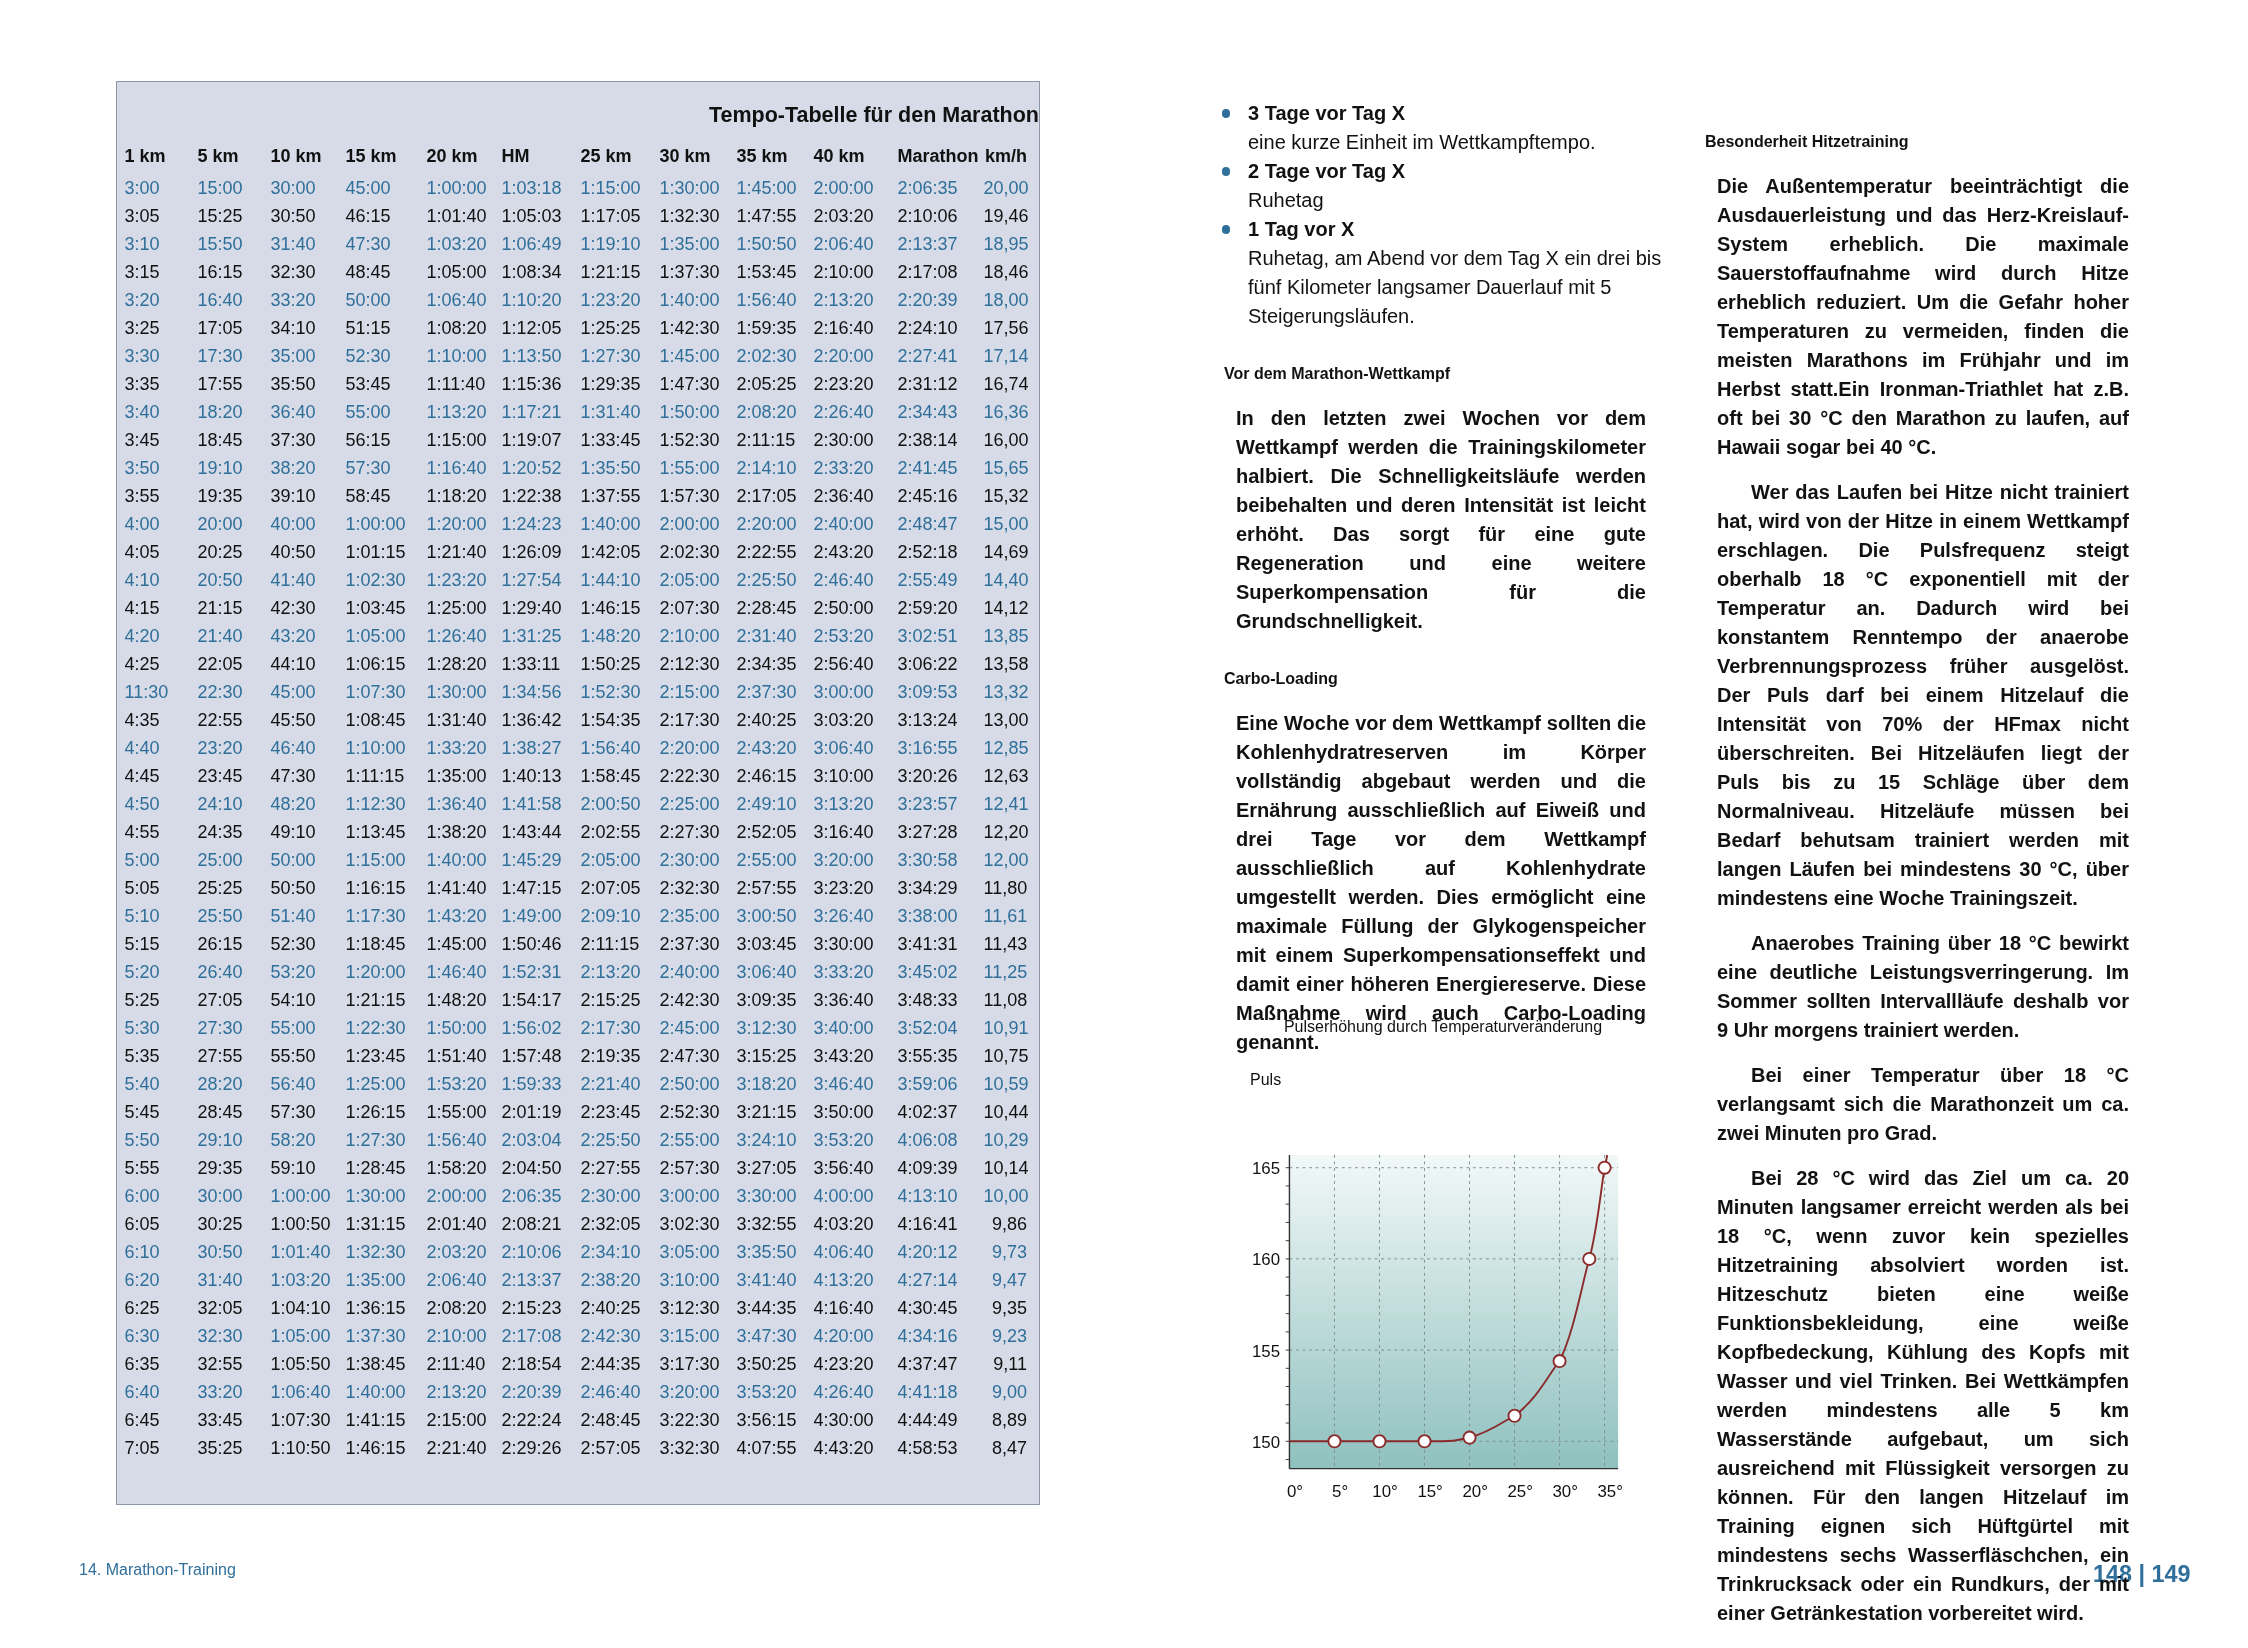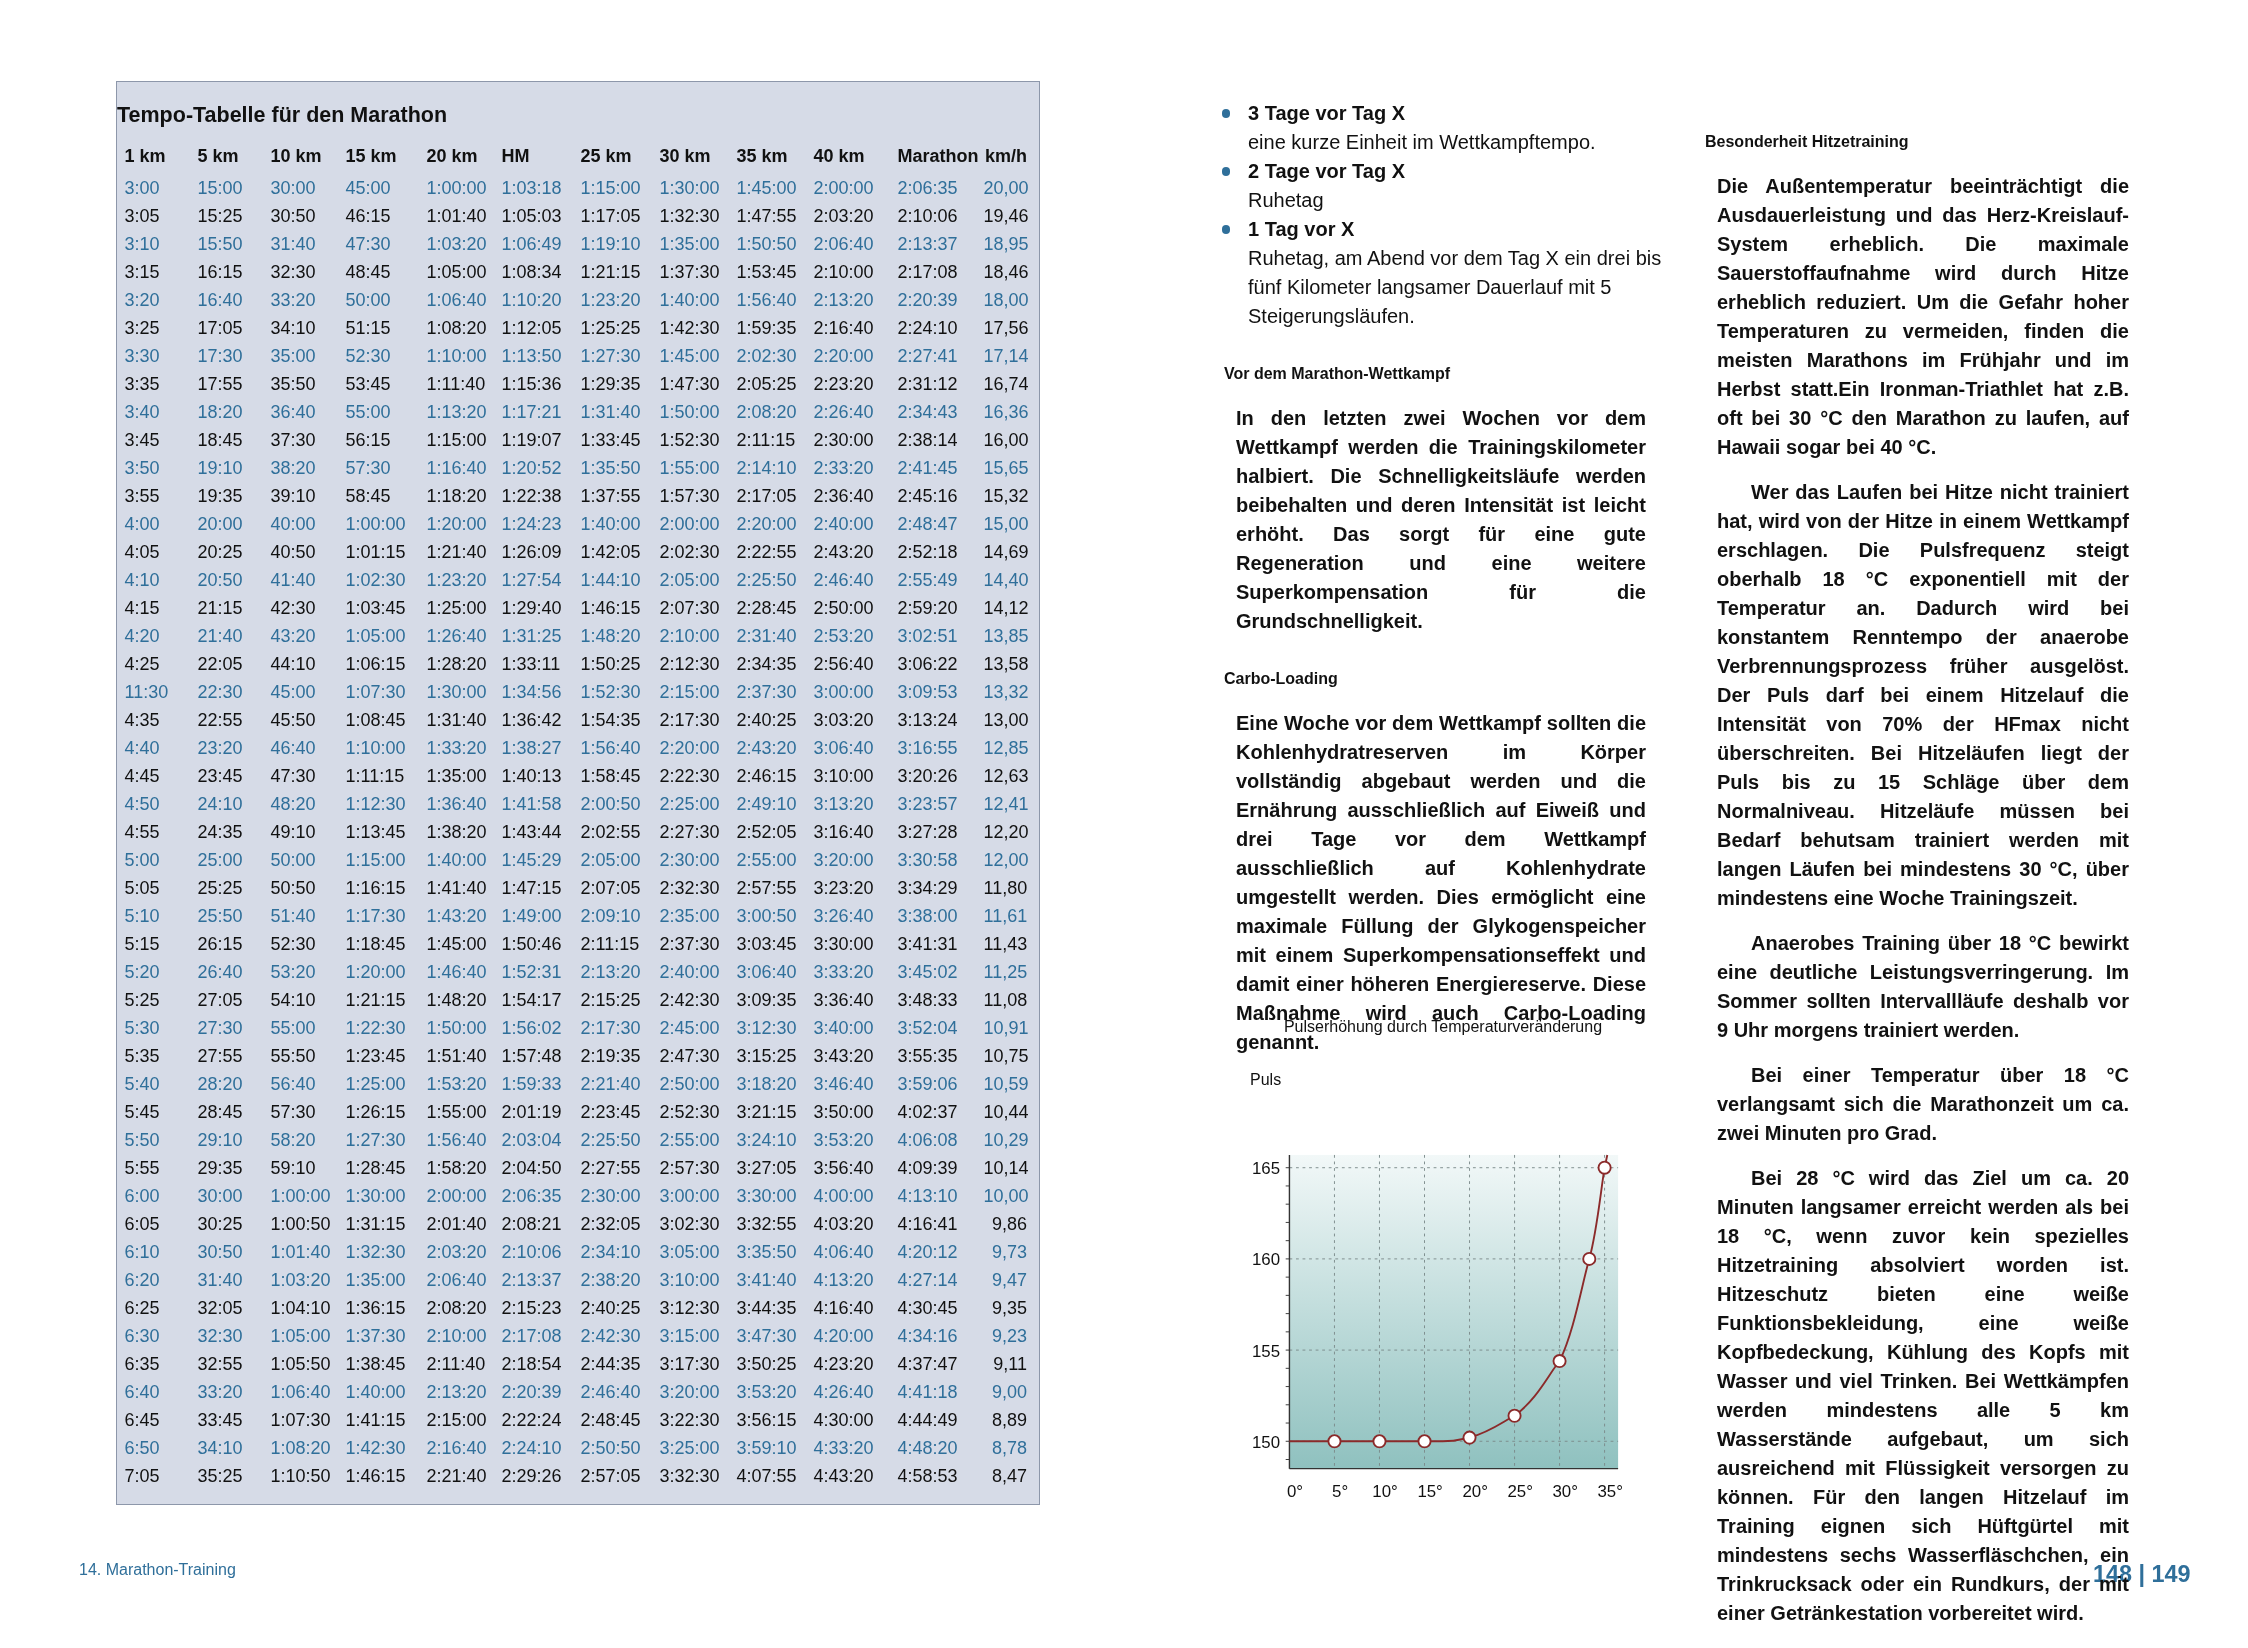--- a/index.html
+++ b/index.html
@@ -5,21 +5,21 @@
   html, body { margin: 0; padding: 0; background: #ffffff; }
   body { width: 2249px; height: 1649px; position: relative; overflow: hidden;
          font-family: "Liberation Sans", sans-serif; color: #1a1a1a; }
 
   
   .table-box {
     position: absolute; left: 116px; top: 81px; width: 924px; height: 1424px;
     background: #d6dbe7; border: 1.9px solid #8d97aa; box-sizing: border-box;
   }
   .table-title {
-    position: absolute; left: 0; right: 0; top: 20.6px; text-align: left;
+    position: absolute; left: 0; right: 0; top: 20.6px; text-align: right;
     font-size: 21.5px; font-weight: bold; color: #111;
   }
   table.tempo {
     position: absolute; left: 7.5px; top: 56px; border-collapse: collapse;
     font-size: 18px; width: 909px; table-layout: fixed;
   }
   table.tempo th { text-align: left; font-weight: bold; color: #111; height: 36px;
                    padding: 0; font-size: 18px; white-space: nowrap; }
   table.tempo td { padding: 0; height: 28px; white-space: nowrap; }
   table.tempo tr.blue td { color: #2f6f9a; }
@@ -712,34 +712,20 @@
           <td>1:07:30</td>
           <td>1:41:15</td>
           <td>2:15:00</td>
           <td>2:22:24</td>
           <td>2:48:45</td>
           <td>3:22:30</td>
           <td>3:56:15</td>
           <td>4:30:00</td>
           <td>4:44:49</td>
           <td class="kmh">8,89</td>
-        </tr>
-        <tr class="blue">
-          <td>6:50</td>
-          <td>34:10</td>
-          <td>1:08:20</td>
-          <td>1:42:30</td>
-          <td>2:16:40</td>
-          <td>2:24:10</td>
-          <td>2:50:50</td>
-          <td>3:25:00</td>
-          <td>3:59:10</td>
-          <td>4:33:20</td>
-          <td>4:48:20</td>
-          <td class="kmh">8,78</td>
         </tr>
         <tr class="black">
           <td>7:05</td>
           <td>35:25</td>
           <td>1:10:50</td>
           <td>1:46:15</td>
           <td>2:21:40</td>
           <td>2:29:26</td>
           <td>2:57:05</td>
           <td>3:32:30</td>

